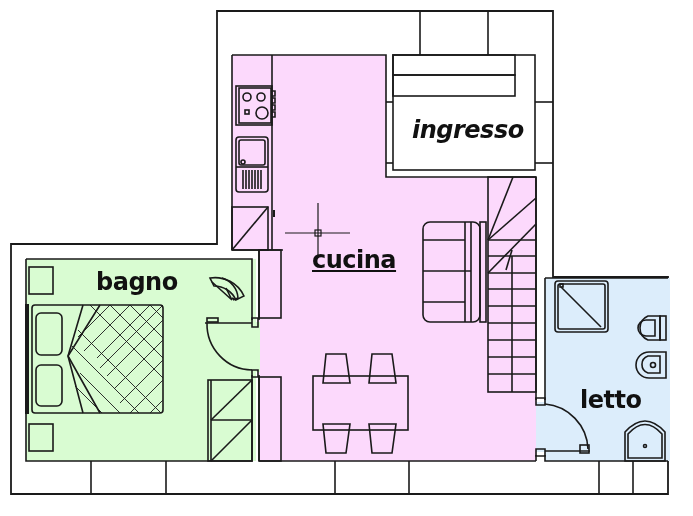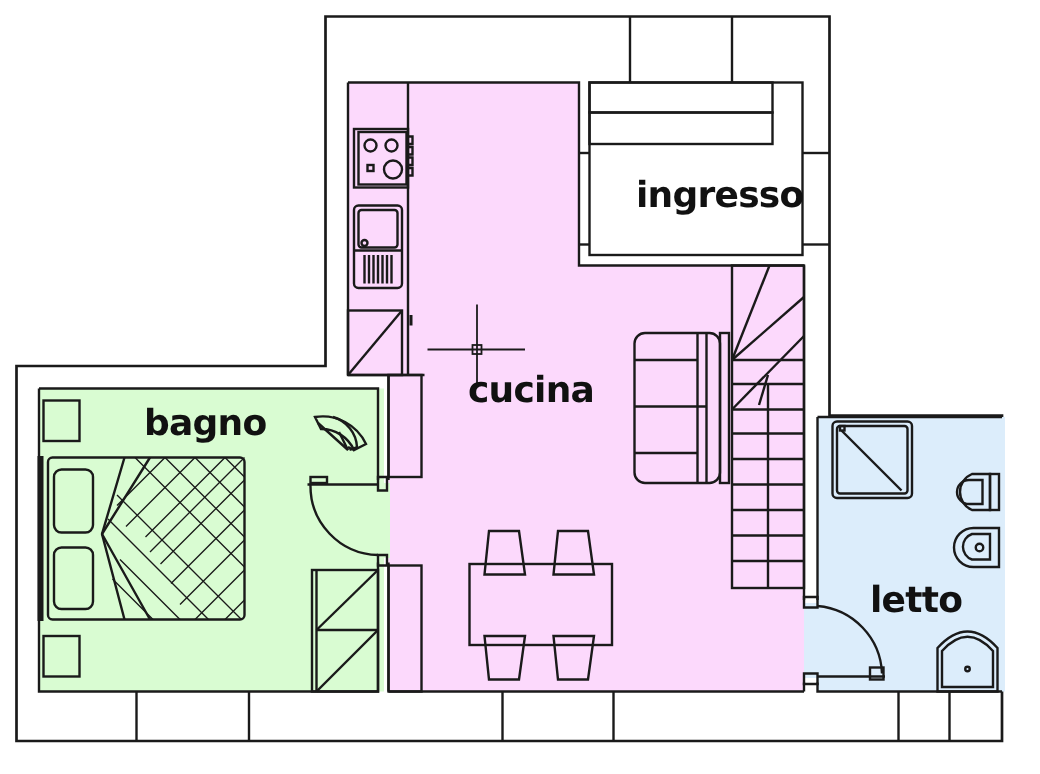--- a/index.html
+++ b/index.html
@@ -199,16 +199,16 @@
   </g>
   <g>
     <path d="M545 451 L590 451"></path>
     <path d="M545 404 A47 47 0 0 1 588 449"></path>
     <rect x="580" y="445" width="9" height="8"></rect>
     <path d="M536 398 L545 398 L545 405 L536 405 Z"></path>
     <path d="M536 449 L545 449 L545 456 L536 456 Z"></path>
   </g>
 </svg>
 
-<div class="lbl" style="left:424px; top:118px;">ingresso</div>
-<div class="lbl" style="left:312px; top:248px;">cucina</div>
+<div class="lbl" style="left:412px; top:118px;font-style:italic;">ingresso</div>
+<div class="lbl" style="left:312px; top:248px;text-decoration:underline;">cucina</div>
 <div class="lbl" style="left:96px; top:270px;">bagno</div>
 <div class="lbl" style="left:580px; top:388px;">letto</div>
 
 </body></html>

